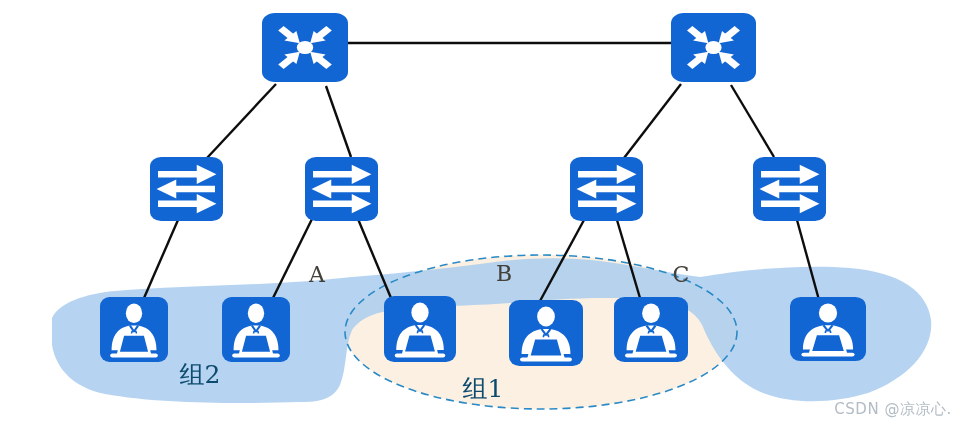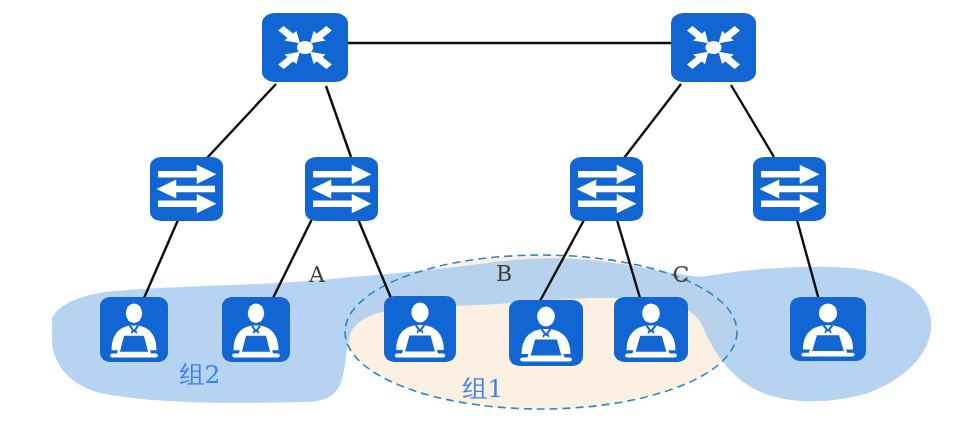--- a/index.html
+++ b/index.html
@@ -6,21 +6,21 @@
   .stage{
     position:relative;width:966px;height:427px;overflow:hidden;background:#ffffff;
     font-family:"Liberation Serif", serif;
   }
   .stage svg{position:absolute;left:0;top:0;}
   .lbl{
     position:absolute;transform:translate(-50%,-50%);
     white-space:nowrap;user-select:none;
   }
   .link-lbl{font-family:"DejaVu Serif", serif;font-size:22px;color:#44403a;}
-  .group-lbl{font-family:"DejaVu Serif", serif;font-size:25px;color:#3b82f6;}
+  .group-lbl{font-family:"DejaVu Serif", serif;font-size:25px;color:#0c4a6e;}
   .watermark{font-family:"DejaVu Sans", sans-serif;font-size:15px;color:#b3bcc4;letter-spacing:.5px;}
 </style>
 </head>
 <body>
 
 <div class="stage">
 
   <svg width="966" height="427" viewBox="0 0 966 427">
     <defs>
 
@@ -110,13 +110,14 @@
     <use href="#sym-user" x="509" y="300" width="74" height="66"></use>
     <use href="#sym-user" x="614" y="297" width="74" height="65"></use>
     <use href="#sym-user" x="790" y="297" width="76" height="64"></use>
   </svg>
 
   <div class="lbl link-lbl" style="left:317px;top:274px;">A</div>
   <div class="lbl link-lbl" style="left:504px;top:273px;">B</div>
   <div class="lbl link-lbl" style="left:681px;top:274px;">C</div>
   <div class="lbl group-lbl" style="left:200px;top:374px;">组2</div>
   <div class="lbl group-lbl" style="left:483px;top:388px;">组1</div>
+  <div class="lbl watermark" style="left:893px;top:409px;">CSDN @凉凉心.</div>
 </div>
 
 </body></html>

